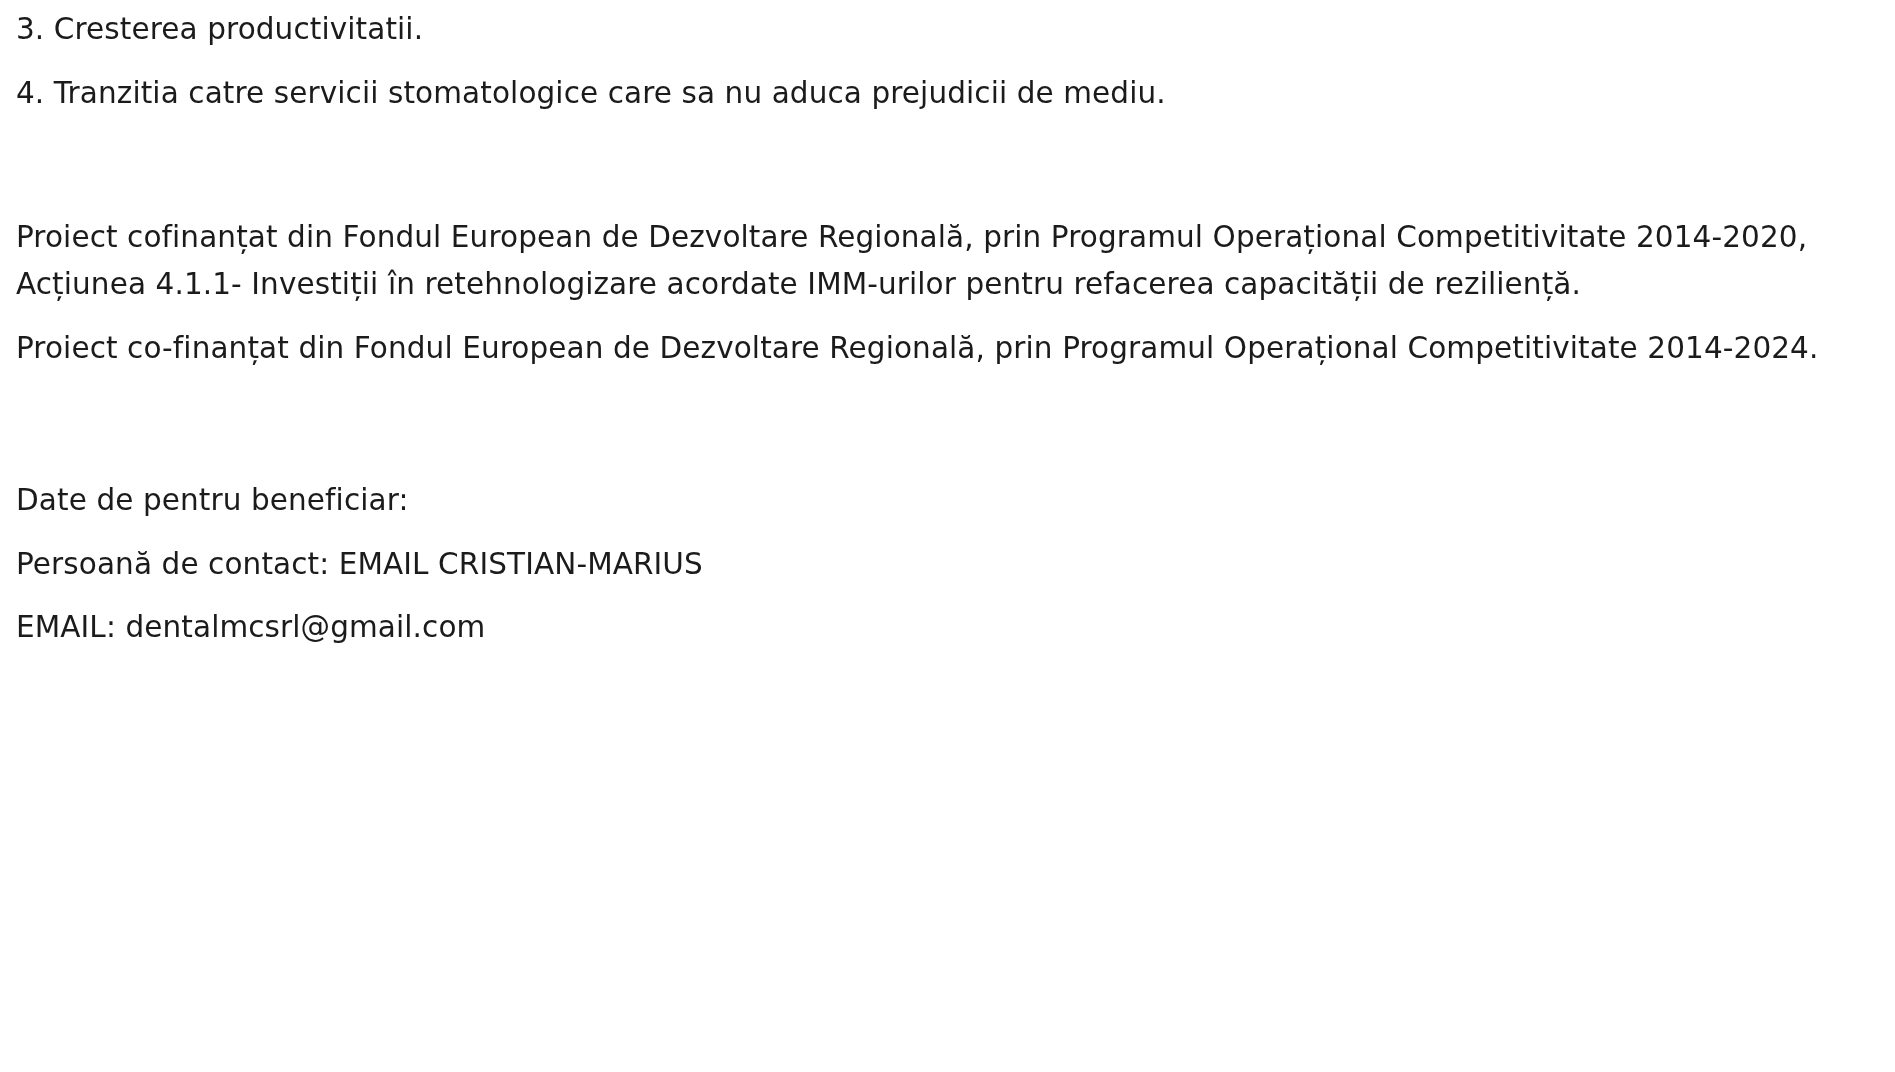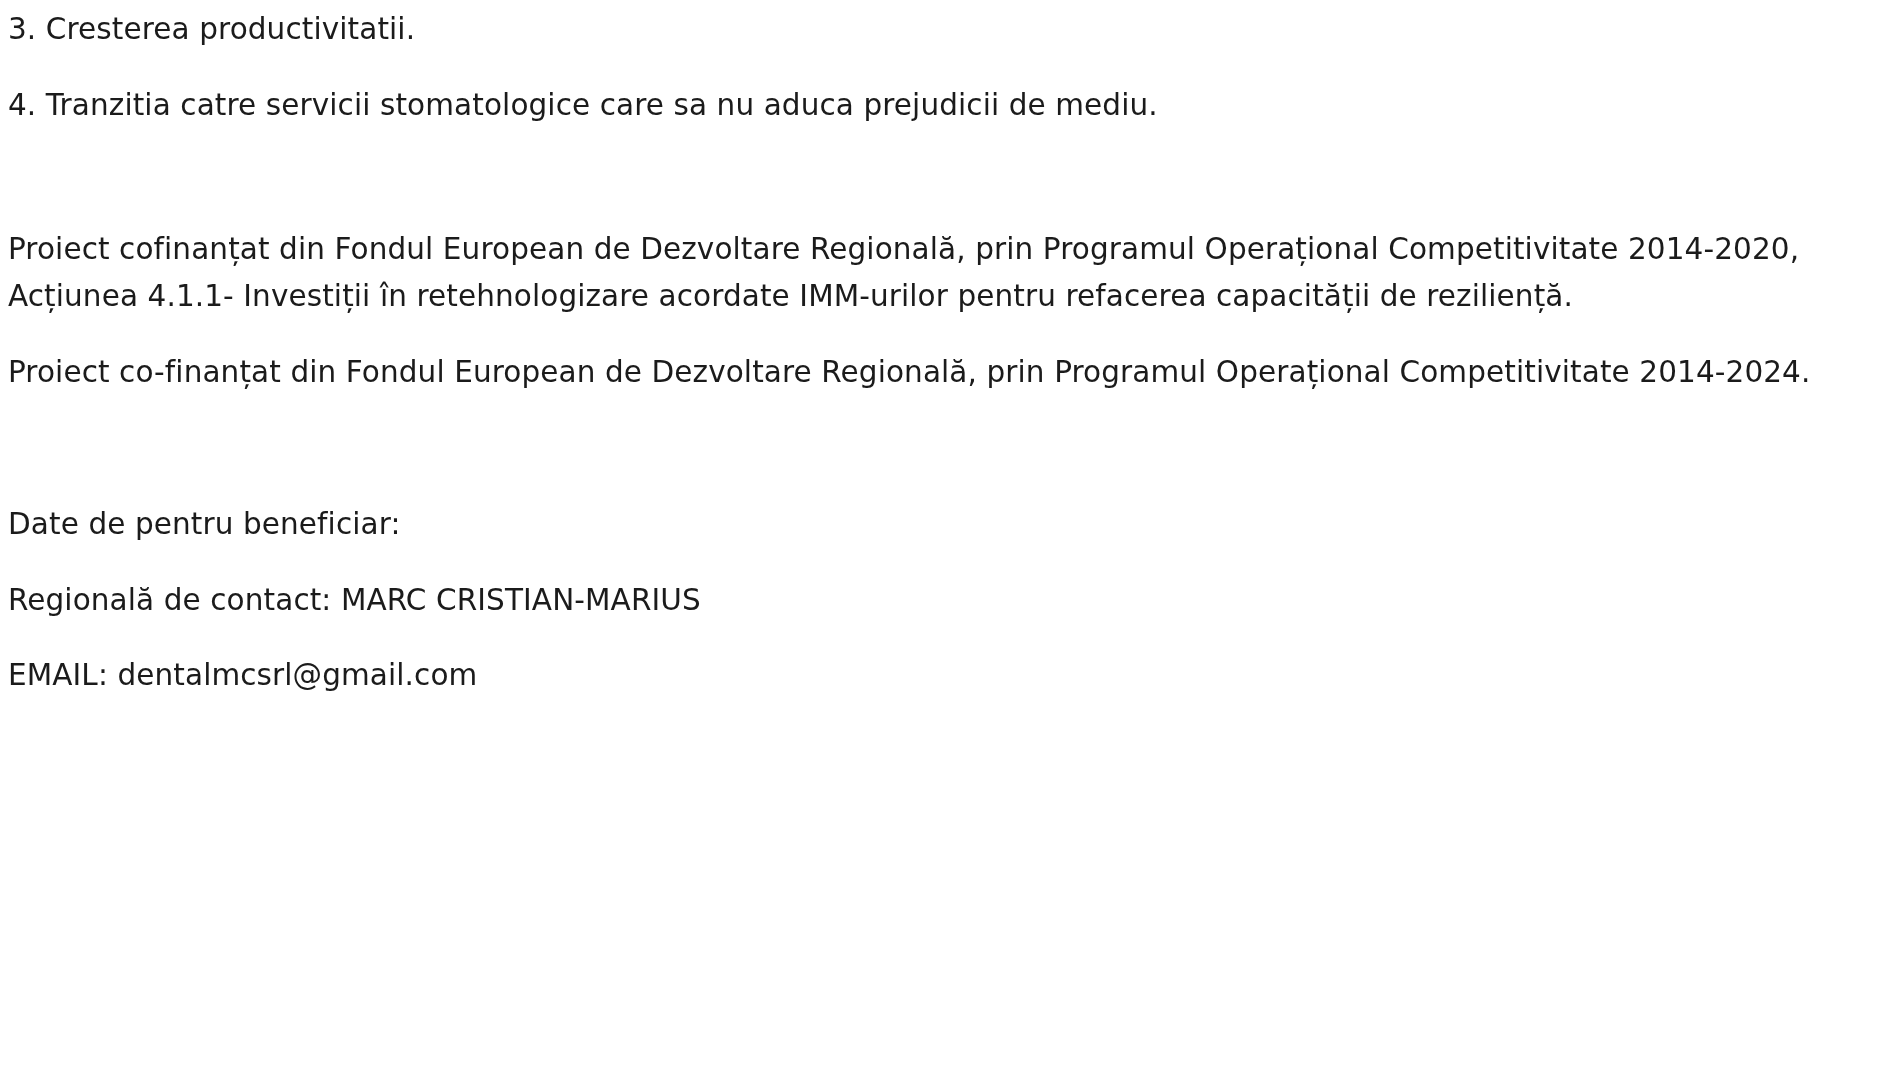--- a/index.html
+++ b/index.html
@@ -11,48 +11,48 @@
     width: 1895px;
     height: 1072px;
     font-family: "DejaVu Sans", sans-serif;
     color: #1a1a1a;
     overflow: hidden;
   }
   .page {
     box-sizing: border-box;
     width: 1895px;
     height: 1072px;
-    padding: 6px 60px 0 8px;
+    padding: 6px 60px 0 16px;
     background: #ffffff;
   }
   .block {
     font-size: 29.5px;
     line-height: 1.62;
     letter-spacing: 0.1px;
     color: #1b1b1b;
     max-width: 1880px;
   }
   .gap-md { height: 96px; }
   .gap-lg { height: 104px; }
   .para { margin: 0; }
-  .para + .para { margin-top: 28px; }
+  .para + .para { margin-top: 16px; }
   .wide { max-width: 1870px; }
 </style>
 </head>
 <body>
 
 <div class="page">
 
   <p class="block para">3. Cresterea productivitatii.</p>
   <p class="block para">4. Tranzitia catre servicii stomatologice care sa nu aduca prejudicii de mediu.</p>
 
   <div class="gap-md"></div>
 
   <p class="block para wide">Proiect cofinanțat din Fondul European de Dezvoltare Regională, prin Programul Operațional Competitivitate 2014-2020, Acțiunea 4.1.1- Investiții în retehnologizare acordate IMM-urilor pentru refacerea capacității de reziliență.</p>
   <p class="block para wide">Proiect co-finanțat din Fondul European de Dezvoltare Regională, prin Programul Operațional Competitivitate 2014-2024.</p>
 
   <div class="gap-lg"></div>
 
   <p class="block para">Date de pentru beneficiar:</p>
-  <p class="block para">Regională de contact: MARC CRISTIAN-MARIUS</p>
+  <p class="block para">Persoană de contact: EMAIL CRISTIAN-MARIUS</p>
   <p class="block para">EMAIL: dentalmcsrl@gmail.com</p>
 
 </div>
 
 </body></html>

